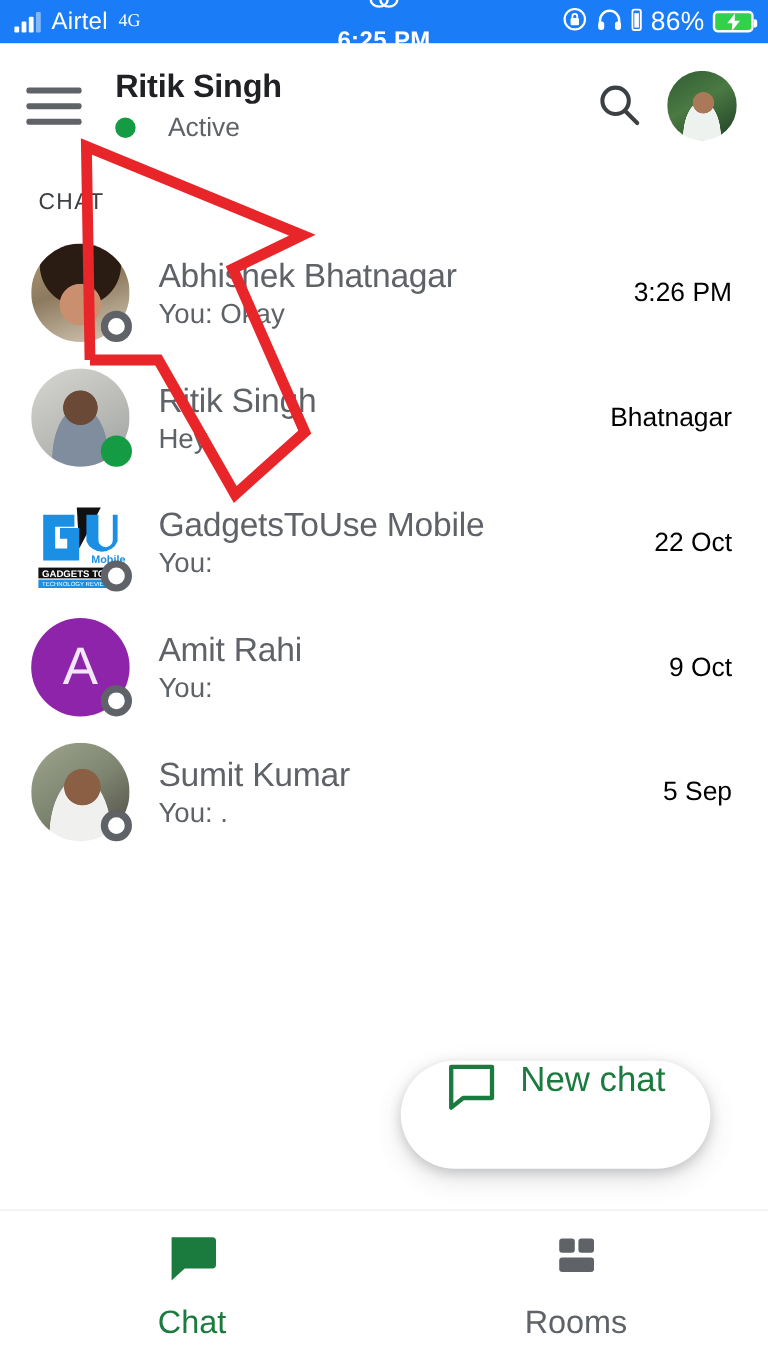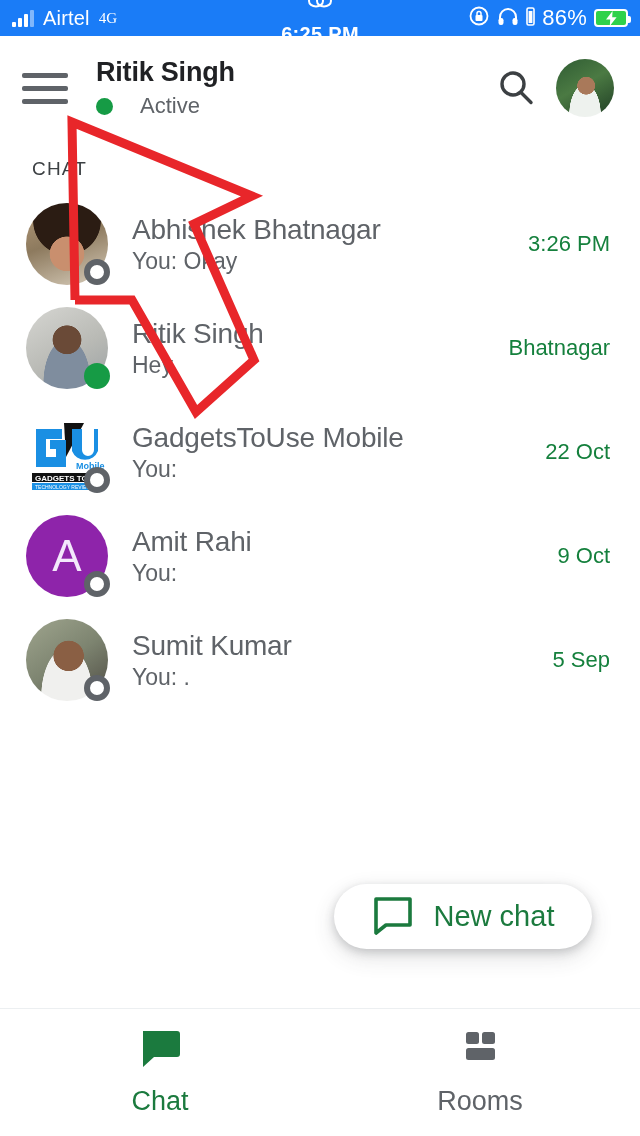--- a/index.html
+++ b/index.html
@@ -108,21 +108,21 @@
   .rowname{
     font-size:28px; color:#5f6368; letter-spacing:-.2px;
     white-space:nowrap; overflow:hidden; text-overflow:ellipsis;
     margin-bottom:2px;
   }
   .rowsnip{
     font-size:23px; color:#5f6368;
     white-space:nowrap; overflow:hidden; text-overflow:ellipsis;
   }
   .rowtime{
-    font-size:22px; color:#15803d; flex-shrink:0; margin-left:12px;
+    font-size:22px; color:#000000; flex-shrink:0; margin-left:12px;
   }
 
   
   .ph-abhishek{
     background:
       radial-gradient(circle at 50% 62%, #c98f6e 0 26%, transparent 27%),
       radial-gradient(circle at 50% 22%, #2b1c13 0 44%, transparent 45%),
       linear-gradient(160deg,#b59b7a 0%,#8d7a5e 45%,#d8cdbb 100%);
   }
   .ph-ritik{
@@ -141,24 +141,24 @@
     background:
       radial-gradient(circle at 52% 46%, #a9795a 0 20%, transparent 21%),
       radial-gradient(ellipse at 50% 96%, #eef2ee 0 38%, transparent 39%),
       linear-gradient(150deg,#2f5c33 0%,#4b7a43 45%,#1f3d24 100%);
   }
   .ph-gtu{ background:#ffffff; }
 
   
   .fab{
     position:absolute; left:334px; top:884px;
-    width:258px; height:65px; border-radius:46px;
+    width:258px; height:90px; border-radius:46px;
     background:#ffffff;
     box-shadow:0 3px 10px rgba(60,64,67,.22), 0 8px 22px rgba(60,64,67,.16);
-    display:flex; align-items:center; justify-content:center; gap:20px;
+    display:flex; align-items:flex-start; justify-content:center; gap:20px;
     cursor:pointer;
   }
   .fab-label{ font-size:29px; color:#1b7a3e; }
 
   
   .bottomnav{
     position:absolute; left:0; bottom:0; width:100%; height:128px;
     background:#ffffff; border-top:1px solid #eceff1;
     display:flex;
   }

